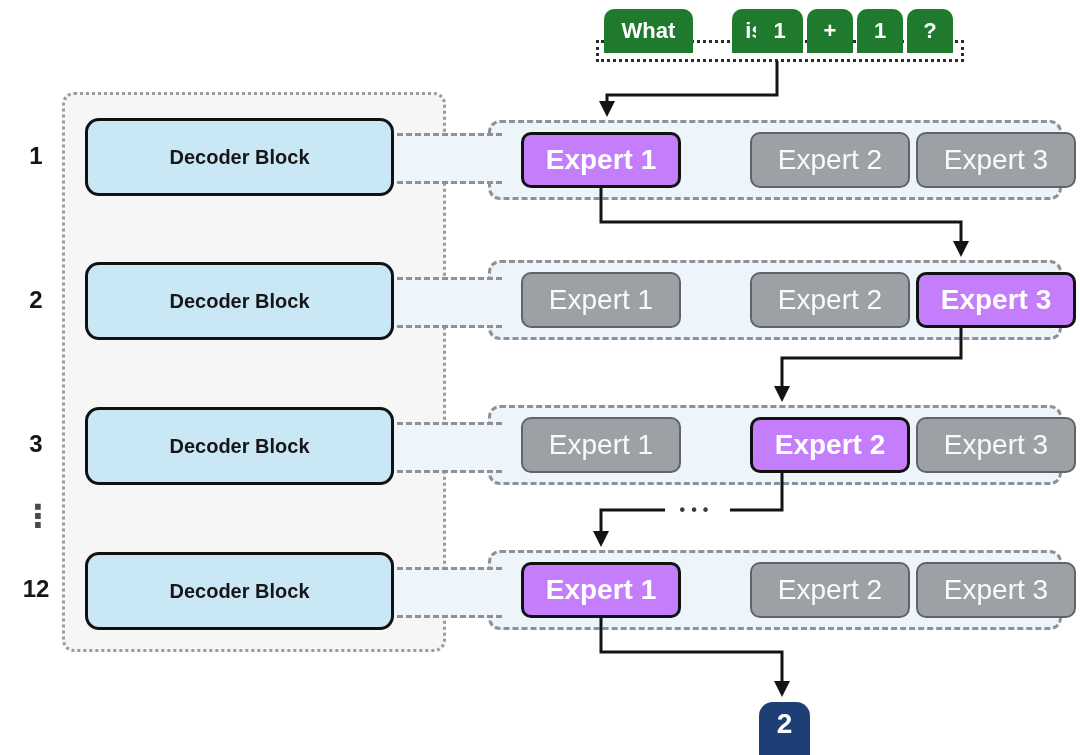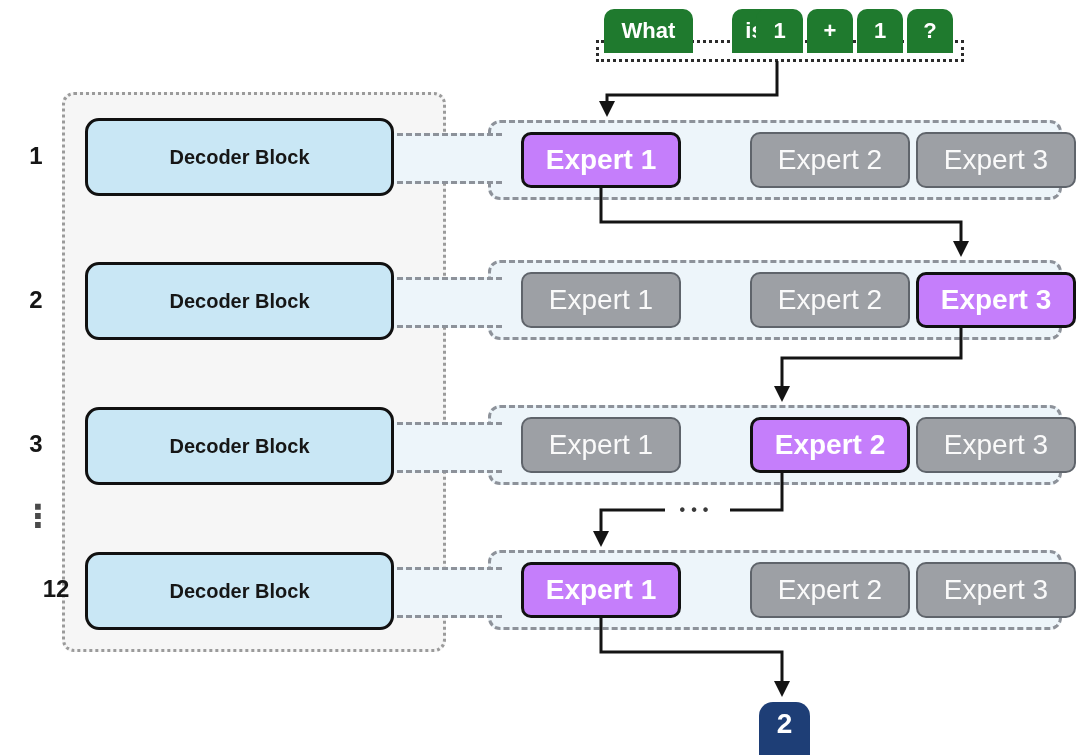--- a/index.html
+++ b/index.html
@@ -21,21 +21,21 @@
   .t3{left:807px;width:46px;} .t4{left:857px;width:46px;} .t5{left:907px;width:46px;}
   
   .decoder-container{
     position:absolute;left:62px;top:92px;width:378px;height:554px;
     background:var(--container-bg,#f6f6f6);border:3px dotted #9b9b9b;border-radius:12px;z-index:0;
   }
   .layer-num{
     position:absolute;left:16px;width:40px;height:28px;text-align:center;
     font-weight:700;font-size:24px;color:var(--text-dark,#161616);line-height:28px;z-index:1;
   }
-  .n1{top:142px;} .n2{top:286px;} .n3{top:430px;} .n12{top:575px;margin-left:20px;}
+  .n1{top:142px;} .n2{top:286px;} .n3{top:430px;} .n12{top:575px;}
   .v-ellipsis{
     position:absolute;left:22px;top:494px;width:28px;height:46px;text-align:center;
     font-size:32px;line-height:44px;font-weight:700;color:#4a4a4a;z-index:1;
   }
   .decoder-block{
     position:absolute;left:85px;width:303px;height:72px;z-index:3;
     background:var(--block-blue,#c9e7f5);border:3.5px solid #111;border-radius:14px;
     display:flex;align-items:center;justify-content:center;
     font-weight:700;font-size:20px;color:#161616;
   }

